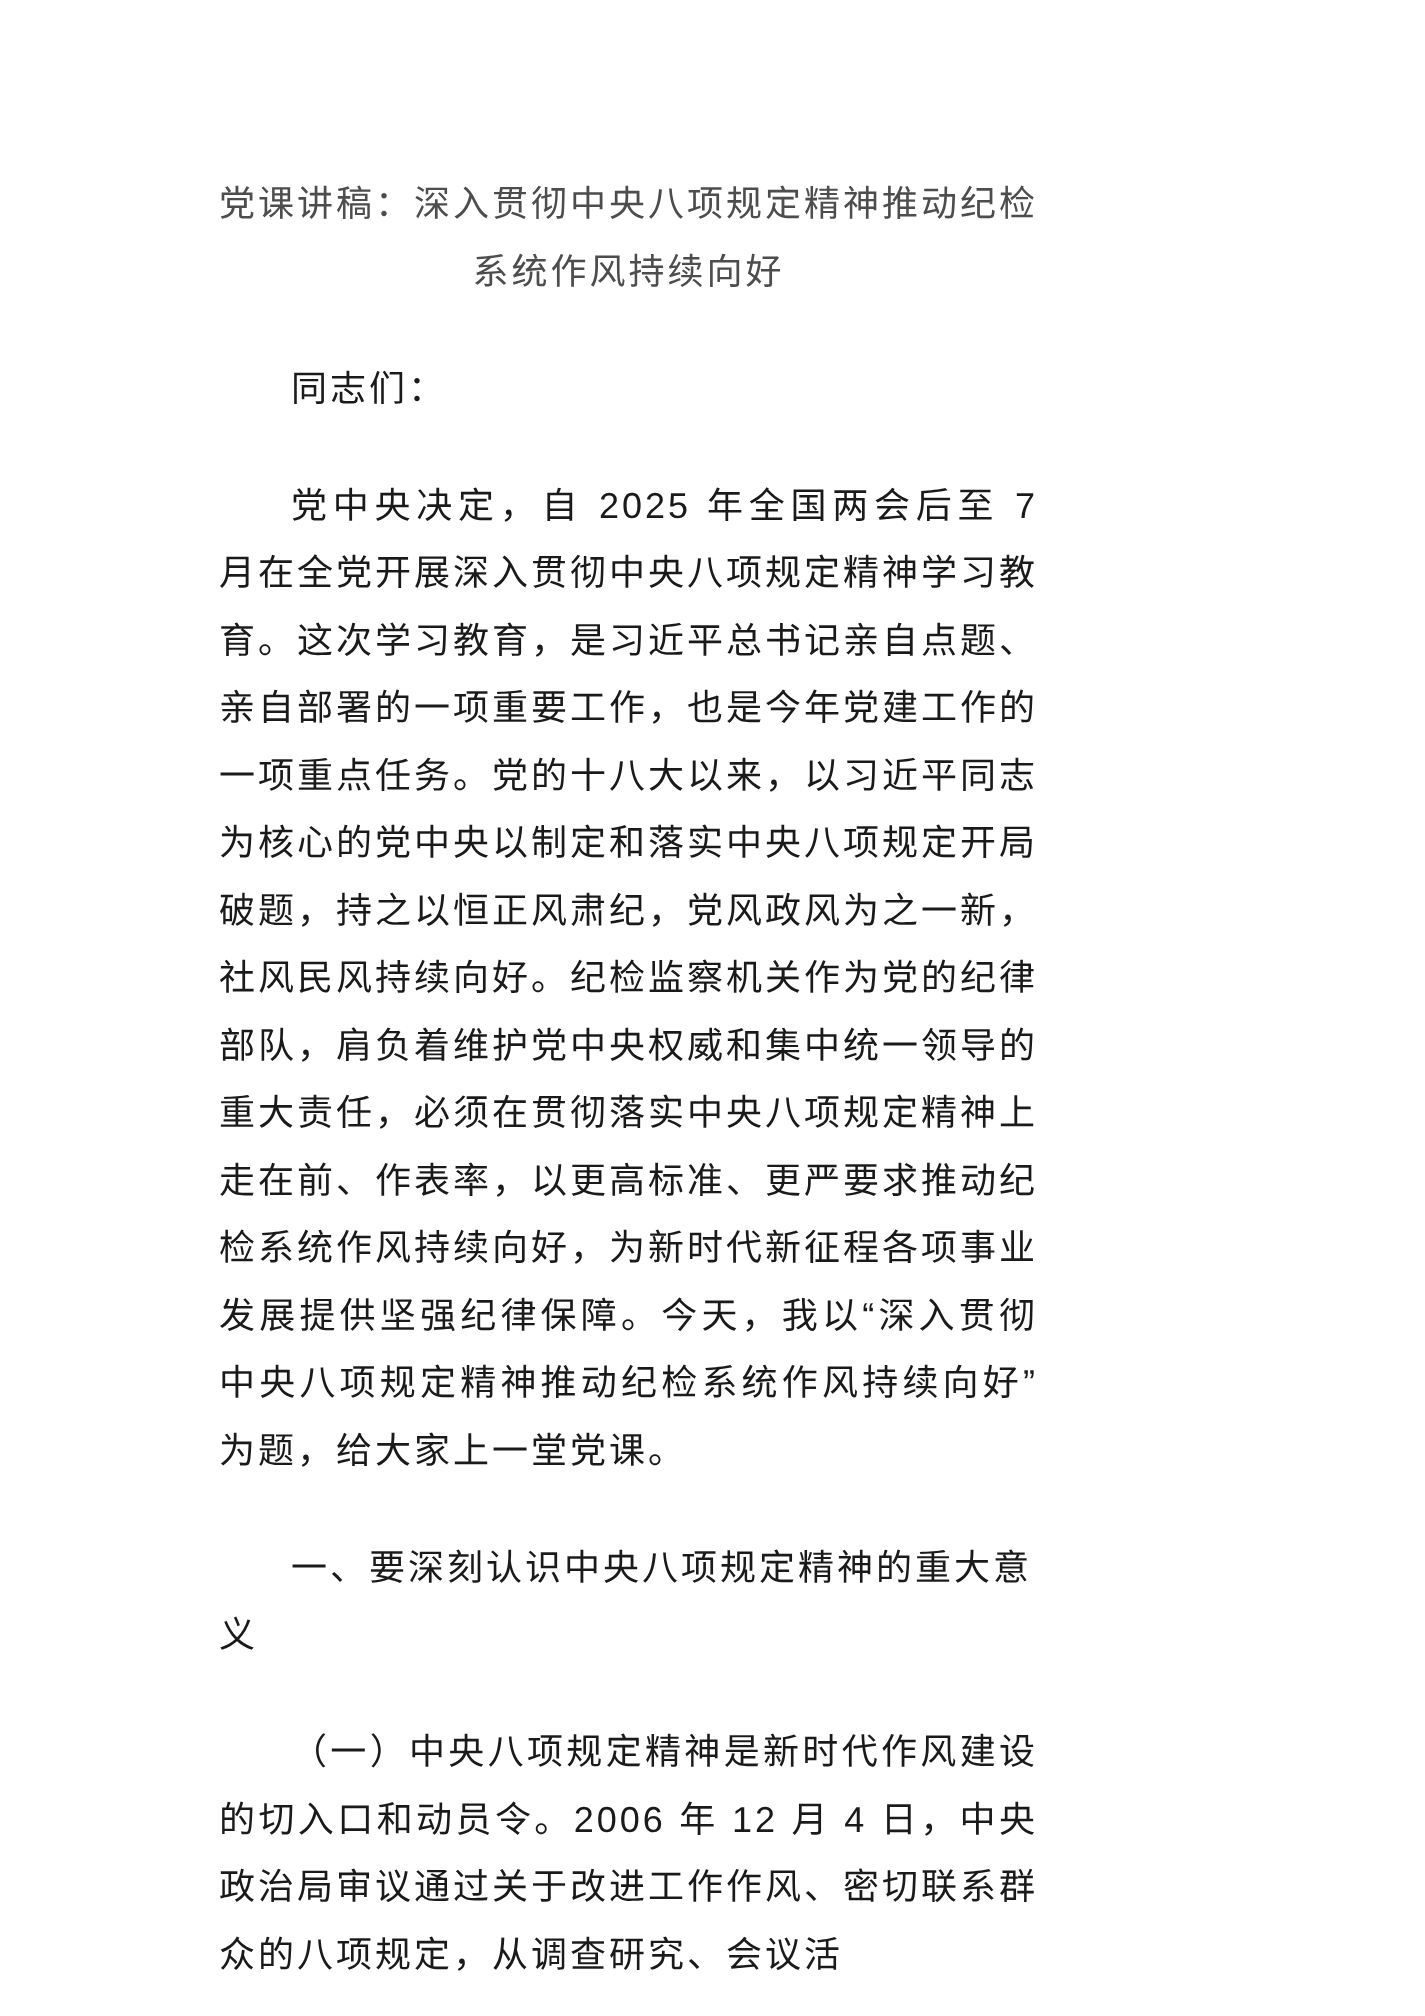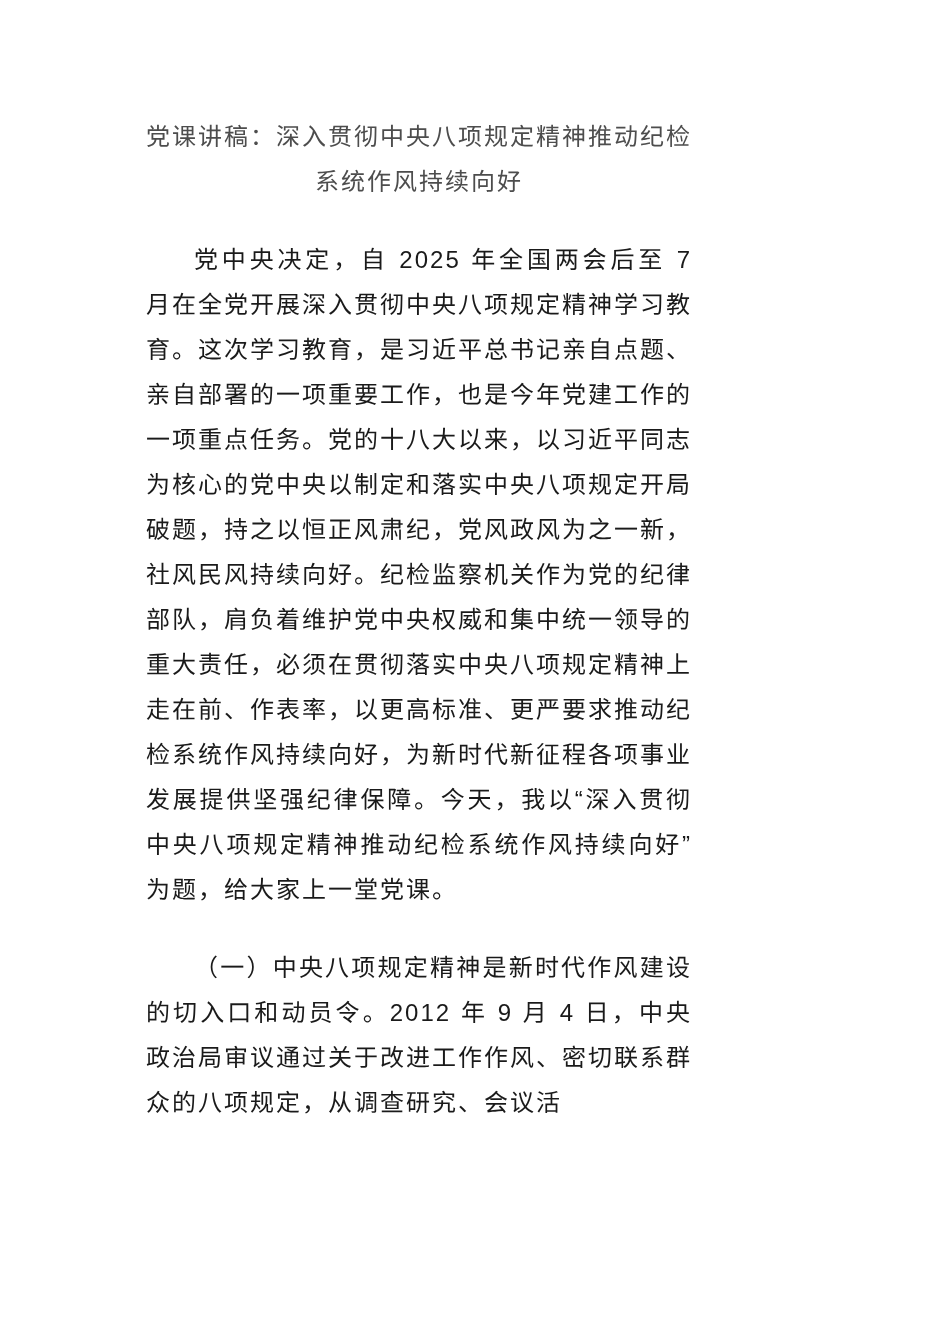--- a/index.html
+++ b/index.html
@@ -52,18 +52,20 @@
     text-indent:2em;
     text-align:left;
   }
 </style>
 </head>
 <body>
 
 <main class="page">
   <h1 class="doc-title">党课讲稿：深入贯彻中央八项规定精神推动纪检系统作风持续向好</h1>
 
+  <p class="doc-para">同志们：</p>
 
   <p class="doc-para">党中央决定，自 2025 年全国两会后至 7 月在全党开展深入贯彻中央八项规定精神学习教育。这次学习教育，是习近平总书记亲自点题、亲自部署的一项重要工作，也是今年党建工作的一项重点任务。党的十八大以来，以习近平同志为核心的党中央以制定和落实中央八项规定开局破题，持之以恒正风肃纪，党风政风为之一新，社风民风持续向好。纪检监察机关作为党的纪律部队，肩负着维护党中央权威和集中统一领导的重大责任，必须在贯彻落实中央八项规定精神上走在前、作表率，以更高标准、更严要求推动纪检系统作风持续向好，为新时代新征程各项事业发展提供坚强纪律保障。今天，我以“深入贯彻中央八项规定精神推动纪检系统作风持续向好”为题，给大家上一堂党课。</p>
 
+  <h2 class="doc-heading">一、要深刻认识中央八项规定精神的重大意义</h2>
 
-  <p class="doc-para">（一）中央八项规定精神是新时代作风建设的切入口和动员令。2012 年 9 月 4 日，中央政治局审议通过关于改进工作作风、密切联系群众的八项规定，从调查研究、会议活</p>
+  <p class="doc-para">（一）中央八项规定精神是新时代作风建设的切入口和动员令。2006 年 12 月 4 日，中央政治局审议通过关于改进工作作风、密切联系群众的八项规定，从调查研究、会议活</p>
 </main>
 
 </body></html>

